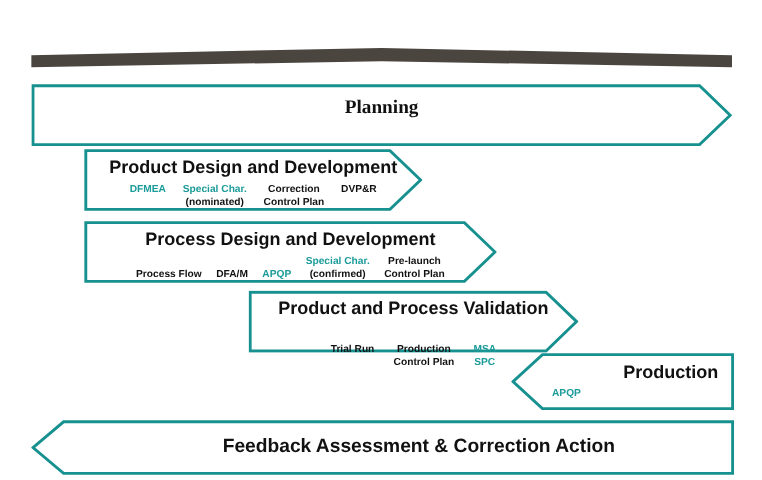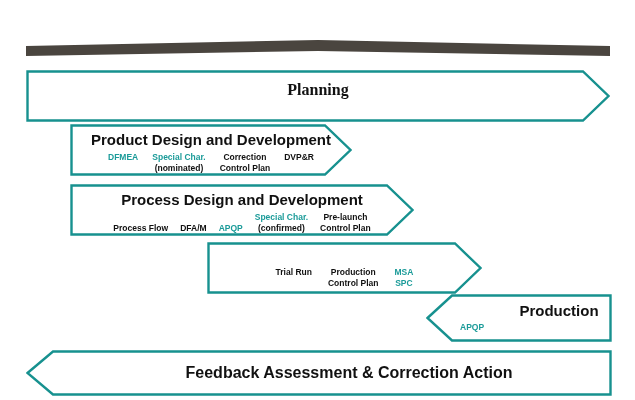--- a/index.html
+++ b/index.html
@@ -213,20 +213,21 @@
         </div>
       </div>
     </div>
   </div>
 
   <div class="band" id="band-validation">
     <svg width="275" height="52" viewBox="0 0 275 52" xmlns="http://www.w3.org/2000/svg">
       <polygon points="1.5,1.5 248,1.5 273.5,26 248,50.5 1.5,50.5" fill="#ffffff" stroke="#17918f" stroke-width="2.4" stroke-linejoin="miter"></polygon>
     </svg>
     <div class="band-body">
+      <div class="band-title">Product and Process Validation</div>
       <div class="sub-row">
         <div class="sub-item">
           <span class="dark">Trial Run</span>
         </div>
         <div class="sub-item">
           <span class="dark">Production</span>
           <span class="dark">Control Plan</span>
         </div>
         <div class="sub-item">
           <span class="teal">MSA</span>

